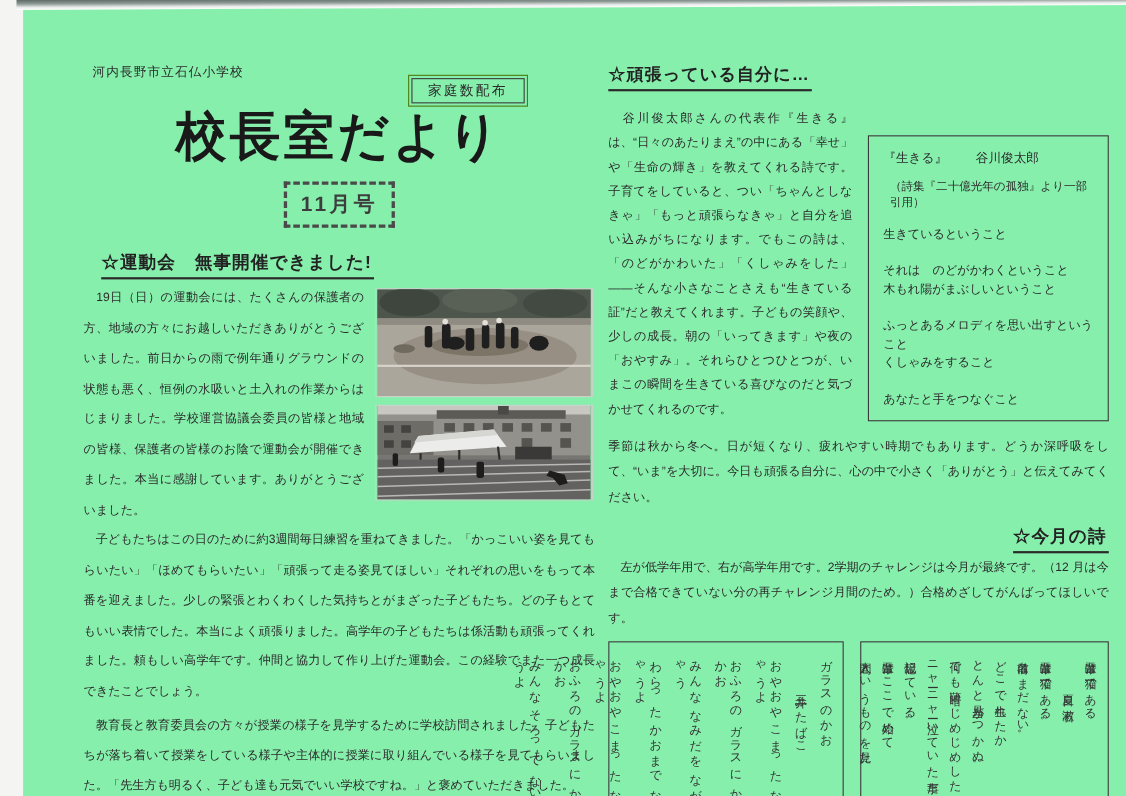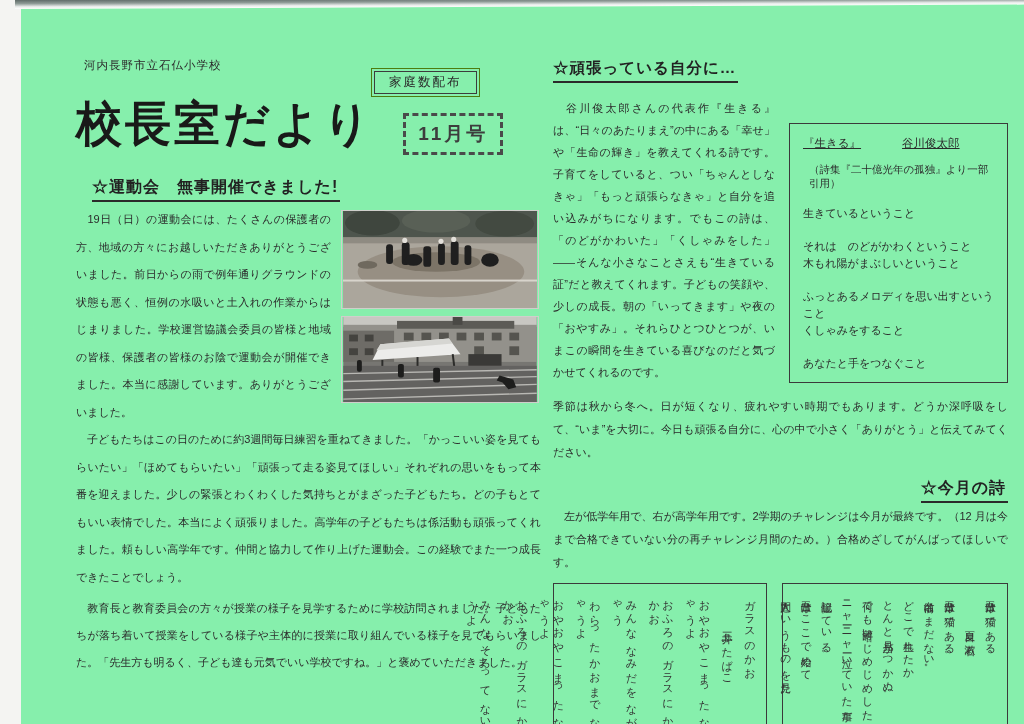--- a/index.html
+++ b/index.html
@@ -20,21 +20,21 @@
   .col-left { width:465px; position:relative; }
   .col-right { width:455px; position:relative; }
 
   
   .school-name { font-size:11.5px; margin-left:8px; letter-spacing:1px; }
   .dist-badge {
     position:absolute; left:295px; top:10px;
     border:1px solid #4d7c0f; padding:2px;
   }
   .dist-badge > span { display:block; border:1px solid #3c3c3c; padding:2px 14px; font-size:12.5px; letter-spacing:2px; }
-  .title-row { display:flex; align-items:flex-end; gap:30px; margin-top:20px; }
+  .title-row { display:flex; align-items:center; gap:10px; margin-top:20px;flex-direction:column; }
   .main-title {
     font-size:46px; font-weight:900; letter-spacing:3px; color:#191919;
     transform:scaleY(1.04); white-space:nowrap;
   }
   .issue-badge {
     border:3px dashed #4a4a4a; padding:5px 12px;
     font-size:19px; font-weight:700; letter-spacing:3px; color:#3d3d3d;
   }
 
   
@@ -54,21 +54,21 @@
 
   
   .row-top { display:flex; gap:14px; align-items:flex-end; }
   .ganbaru { width:222px; }
   .ganbaru .h-underline { font-size:15.5px; margin-bottom:8px; }
   .ganbaru p { font-size:11px; line-height:2.0; text-align:justify; margin-top:6px; }
   .ikiru-box {
     width:219px; min-height:238px; border:1.5px solid #3a3a3a;
     padding:12px 12px 10px 13px; font-size:11px; margin-top:12px;
   }
-  .ikiru-head { display:flex; gap:41px; font-size:11.5px;text-decoration:underline; }
+  .ikiru-head { display:flex; gap:26px; font-size:11.5px; }
   .ikiru-source { margin:12px 0 14px 6px; font-size:10.5px; }
   .ikiru-box p { line-height:1.55; }
   .stanza-gap { margin-top:16px; }
   .season-para { font-size:11px; line-height:2.1; margin-top:12px; text-align:justify; }
   .poems-heading { margin:14px 0 2px 0; font-size:16px;text-align:right; }
   .poems-intro { font-size:11px; line-height:2.1; text-align:justify; }
   .poem-boxes { display:flex; gap:15px; margin-top:8px; }
   .poem-box {
     border:1.5px solid #3a3a3a; height:186px;
     writing-mode:vertical-rl; text-orientation:mixed;

